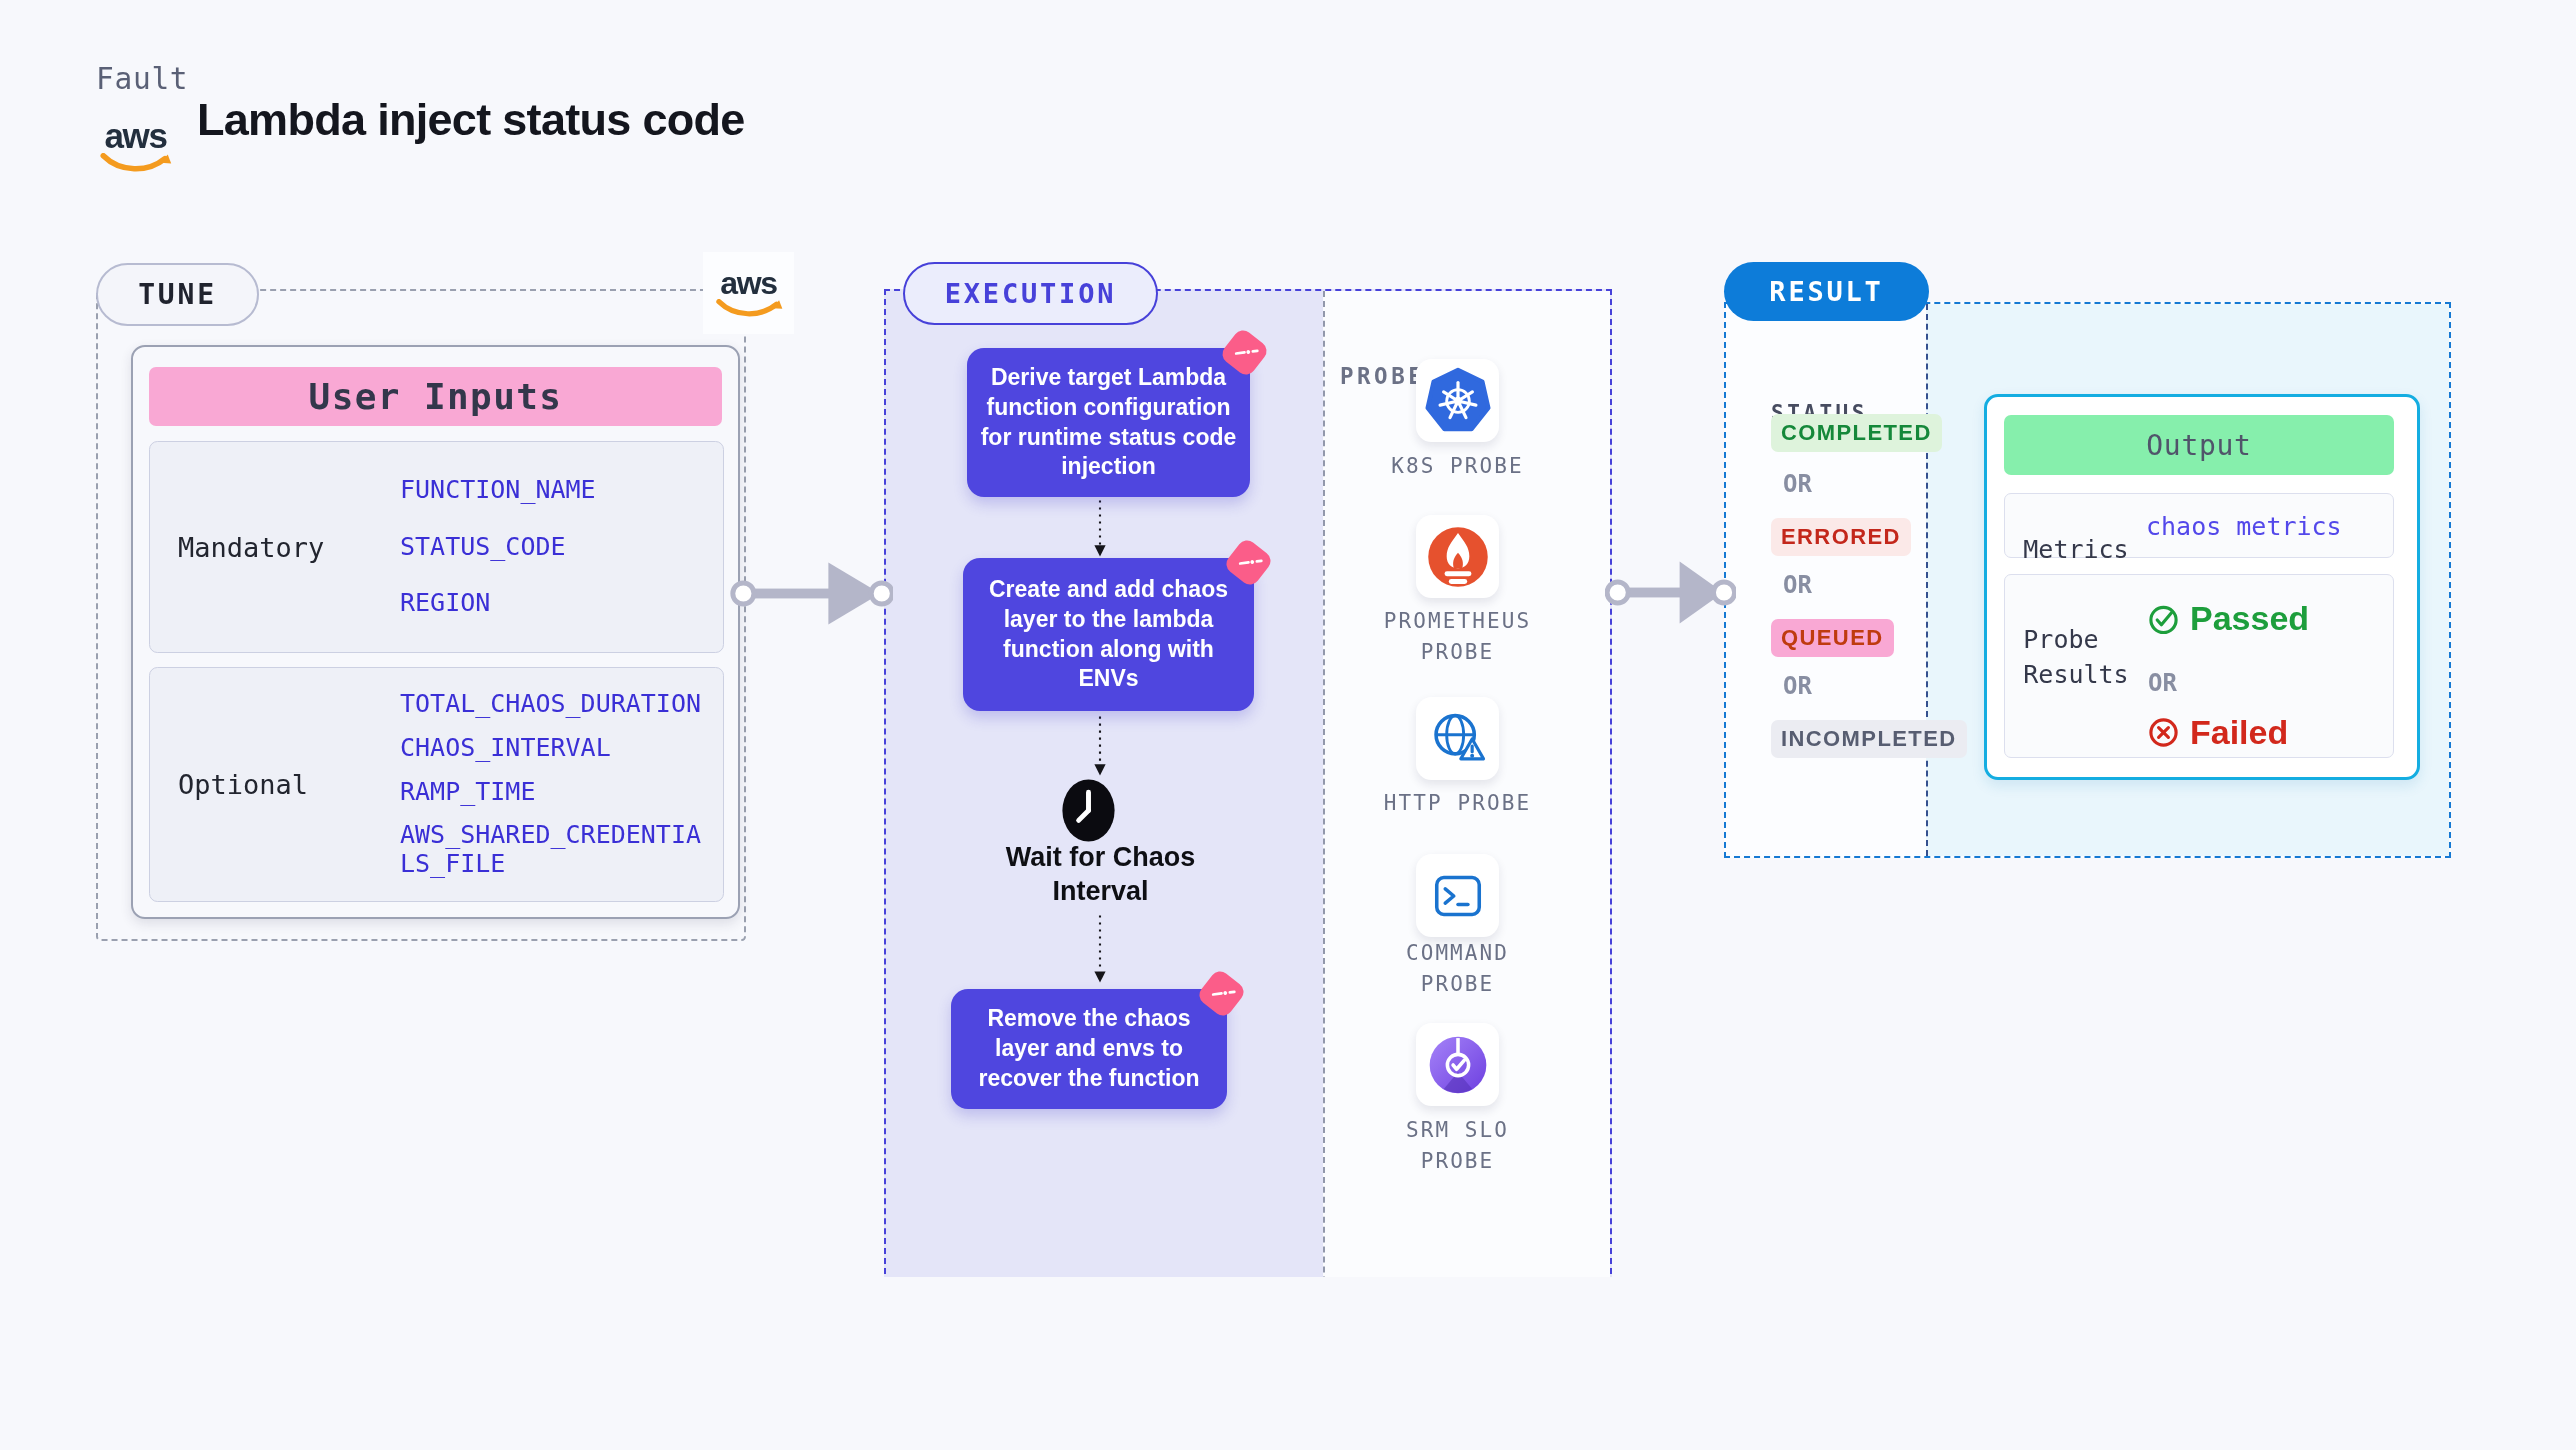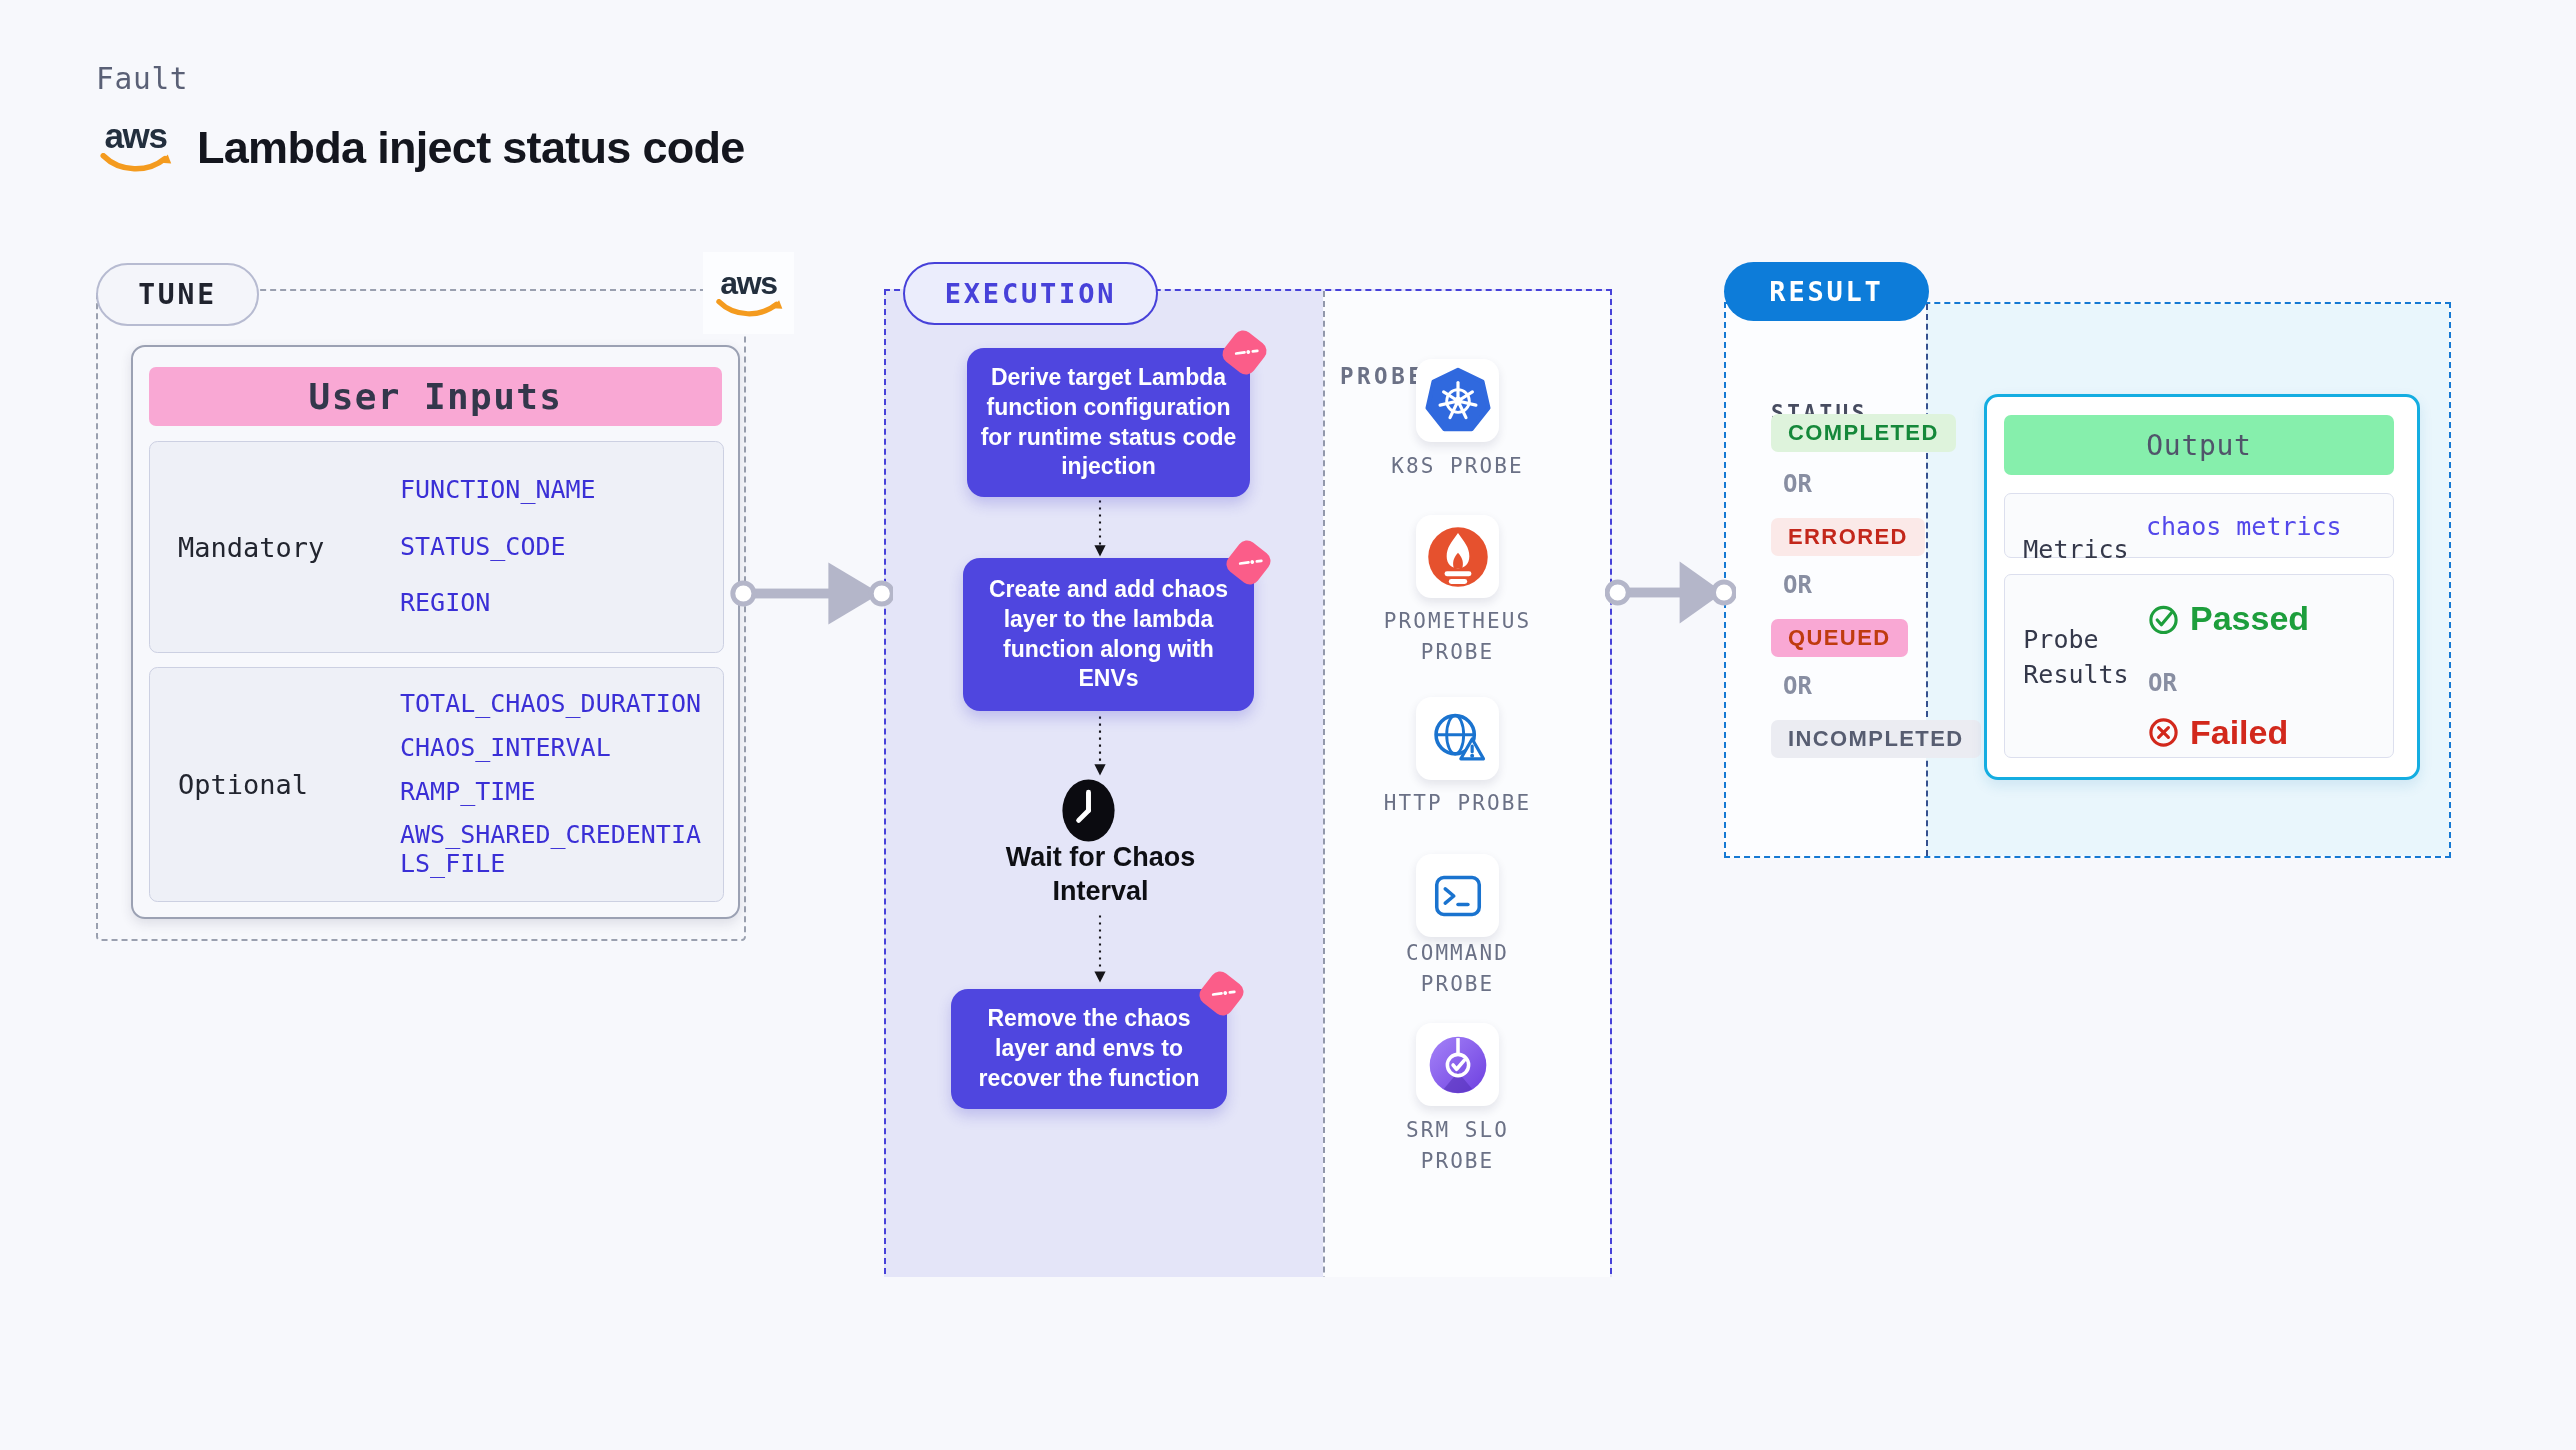--- a/index.html
+++ b/index.html
@@ -4,21 +4,21 @@
 <style>
   html,body{margin:0;padding:0;background:#f7f8fc;}
   #canvas{position:relative;width:2576px;height:1277px;background:#f7f8fc;overflow:hidden;
           font-family:"Liberation Sans",sans-serif;}
   .abs{position:absolute;}
   .mono{font-family:"DejaVu Sans Mono","Liberation Mono",monospace;}
   .flexc{display:flex;align-items:center;justify-content:center;}
 
   
   .kicker{left:96px;top:62px;font-size:29.5px;font-weight:500;color:#5a6076;letter-spacing:0.7px;}
-  .page-title{left:197px;top:94px;font-size:45px;font-weight:800;color:#14161e;letter-spacing:-0.7px;margin-top:28px;}
+  .page-title{left:197px;top:94px;font-size:45px;font-weight:800;color:#14161e;letter-spacing:-0.7px;}
   .aws-logo{display:flex;flex-direction:column;align-items:center;line-height:1;}
   .aws-word{font-weight:700;color:#232f3e;letter-spacing:-1.4px;}
 
   
   .pill{border-radius:34px;display:flex;align-items:center;justify-content:center;
         font-weight:bold;letter-spacing:2.8px;z-index:6;}
 
   
   .tune-box{left:96px;top:289px;width:646px;height:648px;border:2.1px dashed #9aa0af;border-radius:4.2px;}
   .tune-pill{left:96px;top:263px;width:159px;height:59px;background:#f4f5fa;border:2.1px solid #b7bbd1;
@@ -53,21 +53,21 @@
               box-shadow:0 4.2px 9.8px rgba(30,34,70,.10);display:flex;align-items:center;justify-content:center;}
   .probe-label{width:183px;text-align:center;font-size:21px;color:#6b7186;letter-spacing:2.1px;
                line-height:31px;z-index:4;}
 
   
   .result-box{left:1724px;top:302px;width:723px;height:552px;border:2.8px dashed #1579d3;background:#fcfdff;}
   .cyan-bg{position:absolute;left:200px;top:0;right:0;bottom:0;background:#e9f6fc;
            border-left:2.1px dashed #35508f;}
   .result-pill{left:1724px;top:262px;width:205px;height:59px;background:#0d7cd9;font-size:27px;color:#fff;}
   .status-title{left:1771px;top:361px;font-size:21px;font-weight:bold;color:#474c60;letter-spacing:3.5px;z-index:4;margin-top:40px;}
-  .badge{position:absolute;left:1771px;height:38px;line-height:38px;padding:0 17px;border-radius:7px;
+  .badge{position:absolute;left:1771px;height:38px;line-height:38px;padding:0 10px;border-radius:7px;
          font-size:22px;font-weight:800;letter-spacing:1.4px;z-index:4;}
   .or{position:absolute;left:1783px;font-size:24px;font-weight:600;color:#888ea2;z-index:4;}
   .out-card{left:1984px;top:394px;width:430px;height:380px;background:#fff;border:3.5px solid #14ade1;
             border-radius:14px;z-index:4;box-shadow:0 5.6px 12.7px rgba(20,120,180,.12);}
   .out-head{left:17px;top:18.3px;width:390px;height:60px;background:#86efac;border-radius:7px;
             font-size:28px;color:#50546a;letter-spacing:0.7px;}
   .out-row{position:absolute;left:17px;width:390px;background:#fafbfd;border:1.4px solid #dcdfee;
            border-radius:7px;box-sizing:border-box;}
   .out-label{position:absolute;left:18.3px;font-size:25px;color:#34384a;line-height:1.4;margin-top:20px;}
   .res-line{position:absolute;display:flex;align-items:center;gap:9px;font-size:34px;font-weight:800;}

